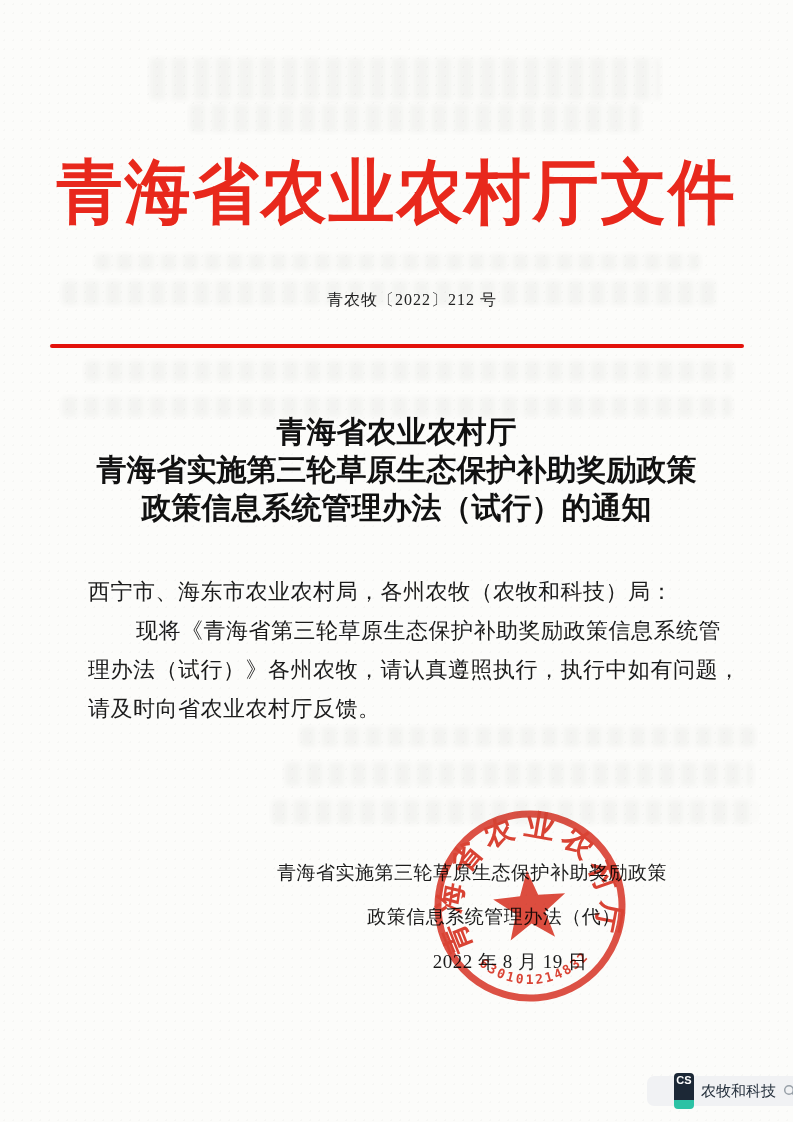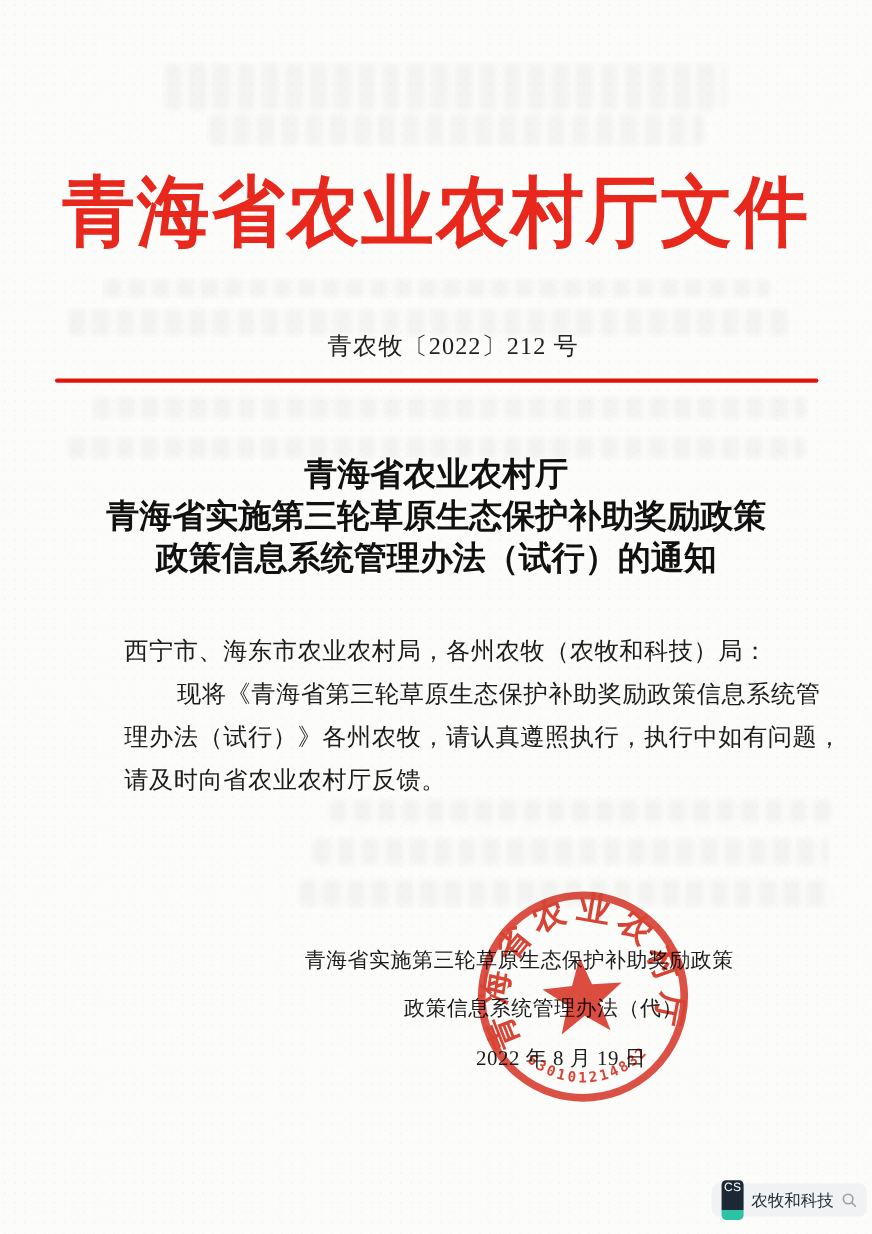--- a/index.html
+++ b/index.html
@@ -17,59 +17,59 @@
     filter:blur(2.5px);
     opacity:.45;border-radius:4px;
   }
   .header-title{
     position:absolute;top:148px;left:0;width:100%;
     text-align:center;font-size:66px;font-weight:700;letter-spacing:2px;
     color:#e8281c;white-space:nowrap;
     transform:scaleY(1.06);
   }
   .doc-number{
-    position:absolute;top:300px;left:412px;transform:translateX(-50%);
-    font-size:22px;letter-spacing:1px;color:#222;white-space:nowrap;
+    position:absolute;top:290px;left:412px;transform:translateX(-50%);
+    font-size:16px;letter-spacing:1px;color:#222;white-space:nowrap;
   }
   .red-rule{
     position:absolute;top:344px;left:50px;width:694px;height:4px;
     background:#e3120b;border-radius:2px;
   }
   .doc-title{
     position:absolute;top:413px;left:0;width:100%;text-align:center;
     font-size:30px;font-weight:700;line-height:38px;color:#111;
   }
   .body-text{
     position:absolute;top:572px;left:88px;width:680px;
     font-size:22px;line-height:39px;letter-spacing:0.5px;color:#1c1c1c;
   }
-  .body-text .line{white-space:nowrap;margin-left:25px;}
+  .body-text .line{white-space:nowrap;}
   .body-text .indent{padding-left:48px;}
   .sig-line{position:absolute;transform:translateX(-50%);font-size:19px;color:#1c1c1c;white-space:nowrap;letter-spacing:0.5px;}
   .sig1{top:860px;left:472px;}
   .sig2{top:904px;left:494px;}
   .sig-date{top:949px;left:510px;}
   .seal-wrap{
     position:absolute;top:806px;left:430px;width:200px;height:200px;
     mix-blend-mode:multiply;opacity:.9;transform:rotate(-5deg);
   }
   .seal-wrap svg{width:100%;height:100%;}
   .cam-badge{
     position:absolute;top:1076px;left:647px;height:30px;
     display:flex;align-items:center;gap:7px;padding:0 9px;
     background:#f1f2f4;border-radius:7px;
     font-family:"Liberation Sans","DejaVu Sans",sans-serif;
     box-sizing:border-box;cursor:pointer;
   }
   .cs-logo{
     width:20px;height:36px;border-radius:4px;flex:0 0 auto;
     background:linear-gradient(180deg,#1c2836 0%,#1c2836 76%,#2cc2a5 76%);
-    color:#ffffff;font-size:11px;font-weight:400;
+    color:#ffffff;font-size:11px;font-weight:700;
     display:flex;align-items:flex-start;justify-content:center;
-    line-height:15px;letter-spacing:0.2px;
+    line-height:15px;letter-spacing:0.2px;margin-left:18px;
   }
   .cam-name{font-size:15px;color:#25303c;font-weight:500;white-space:nowrap;}
   .mag{flex:0 0 auto;display:flex;align-items:center;}
 </style>
 </head>
 <body>
 
 <div class="ghost" style="top:58px;left:150px;width:510px;height:42px;"></div>
 <div class="ghost" style="top:104px;left:190px;width:450px;height:28px;"></div>
 <div class="ghost" style="top:254px;left:95px;width:605px;height:16px;"></div>

